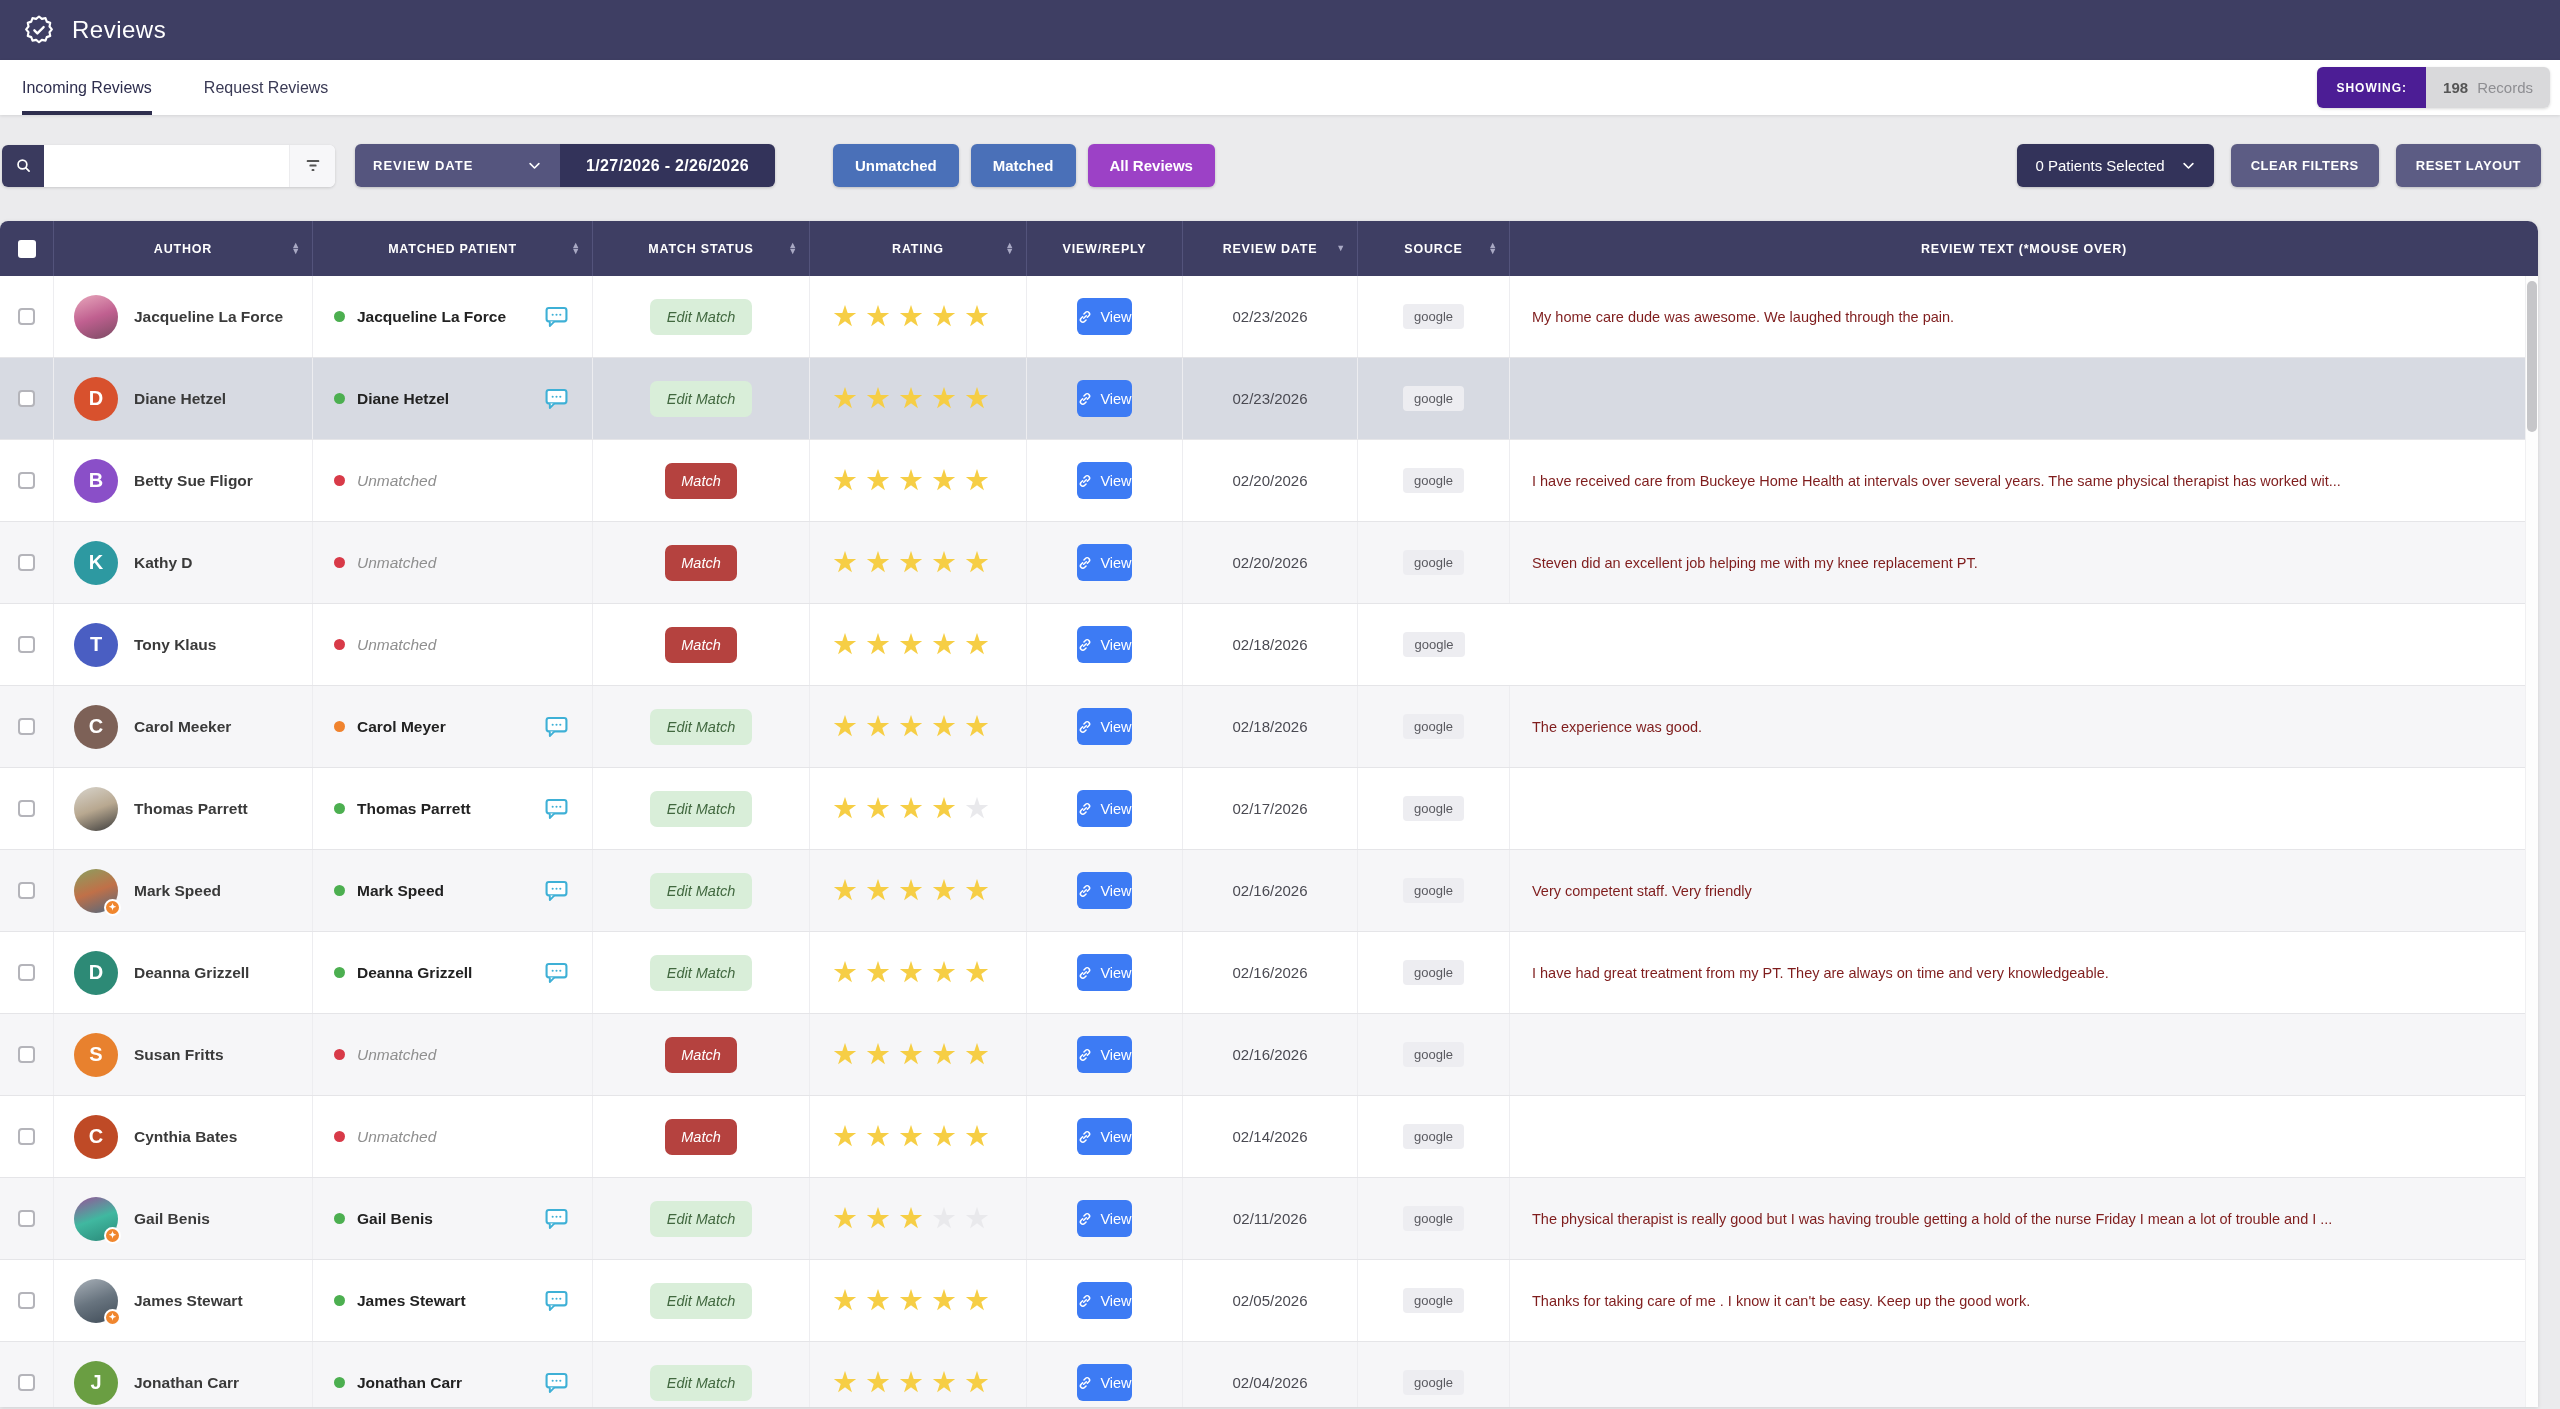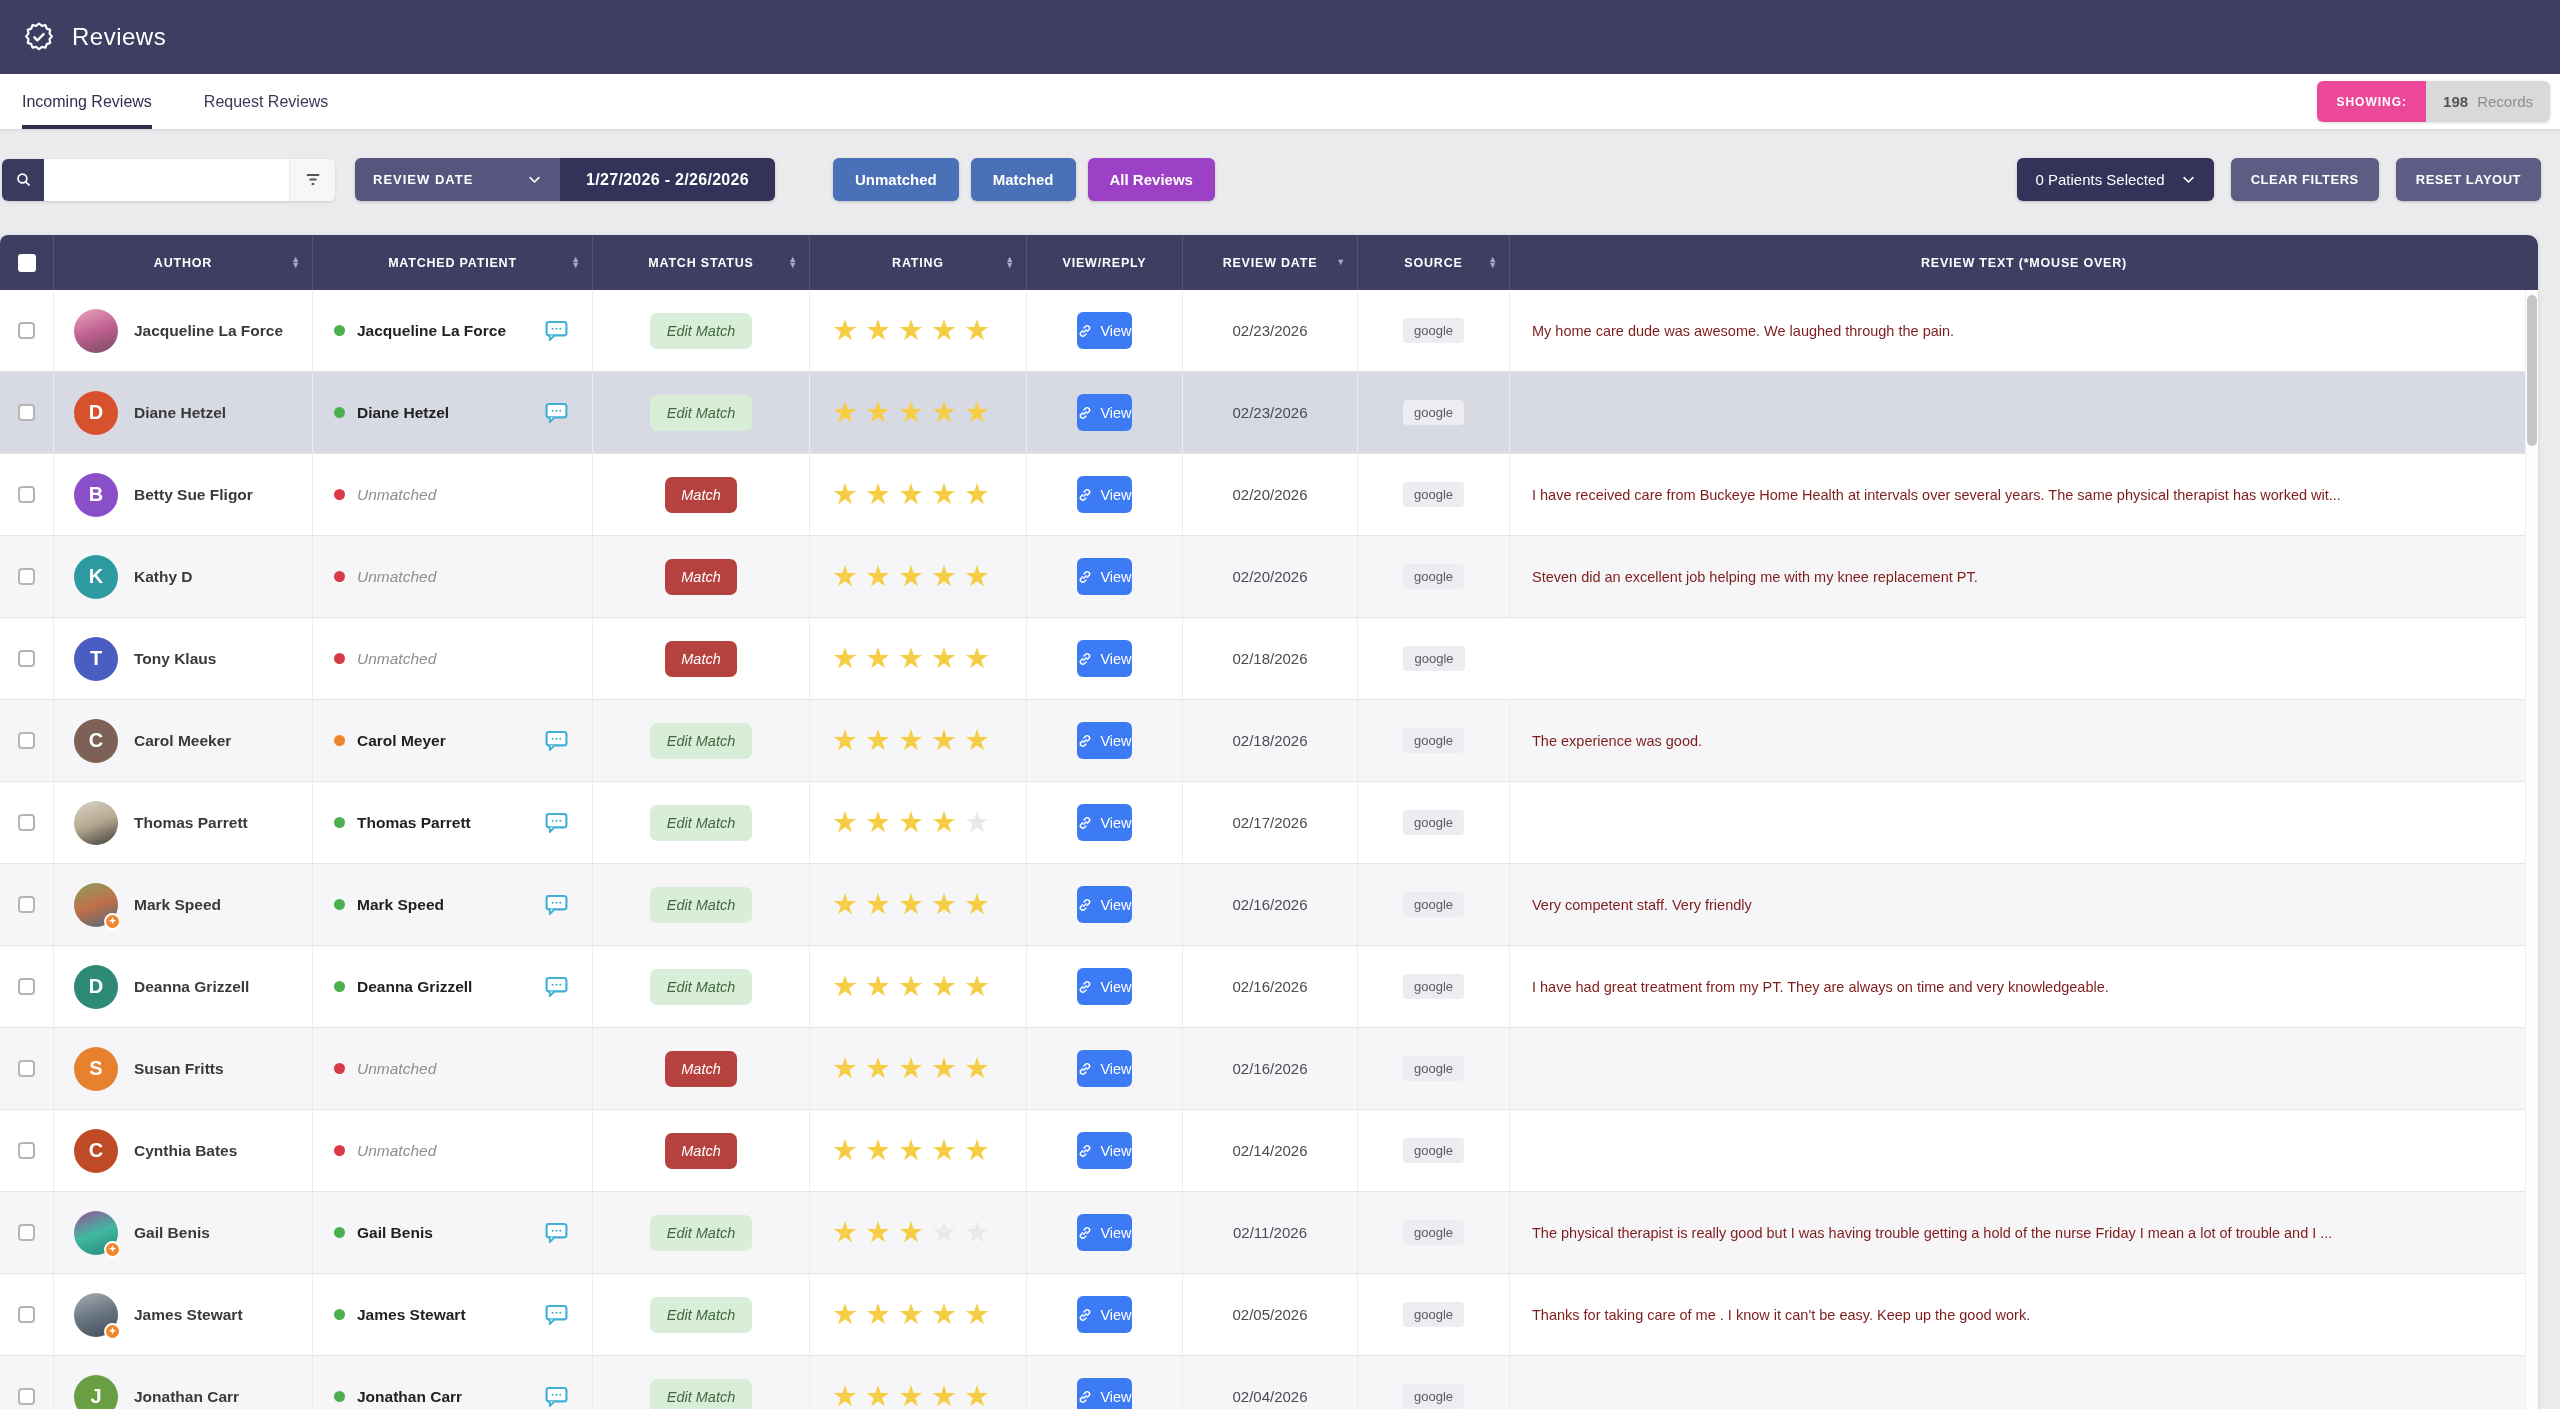--- a/index.html
+++ b/index.html
@@ -1,33 +1,33 @@
 <!DOCTYPE html>
 <html><head>
 <meta charset="utf-8">
 <style>
   * { margin:0; padding:0; box-sizing:border-box; }
   html,body { width:2560px; height:1409px; overflow:hidden; background:#ebebed;
     font-family:"Liberation Sans", sans-serif; }
 
   
-  .topbar { height:74px; background:#3e3e63; display:flex; align-items:center; padding-left:24px; }
+  .topbar { height:60px; background:#3e3e63; display:flex; align-items:center; padding-left:24px; }
   .topbar .badge-ic { width:30px; height:30px; margin-right:18px; }
   .topbar .title { color:#fff; font-size:24px; font-weight:400; letter-spacing:.5px; }
 
   
   .tabbar { height:55px; background:#fff; display:flex; align-items:stretch; padding-left:22px;
     position:relative; box-shadow:0 1px 3px rgba(0,0,0,.10); z-index:5; }
   .tab { display:flex; align-items:center; margin-right:52px; font-size:16px; color:#3a3a55;
     position:relative; cursor:pointer; }
   .tab.active { font-weight:400; color:#2e2e4e; }
   .tab.active::after { content:""; position:absolute; left:0; right:0; bottom:0; height:4px; background:#2e2e4e; }
   .showing { position:absolute; right:10px; top:7px; height:41px; display:flex; border-radius:6px;
     overflow:hidden; box-shadow:0 1px 3px rgba(0,0,0,.15); }
-  .showing .sh-label { background:#ec4899; color:#fff; font-size:12px; font-weight:700; letter-spacing:1px;
+  .showing .sh-label { background:#4c1d95; color:#fff; font-size:12px; font-weight:700; letter-spacing:1px;
     display:flex; align-items:center; padding:0 19px; }
   .showing .sh-val { background:#d9d9db; display:flex; align-items:center; gap:9px; padding:0 17px; font-size:15px; }
   .showing .sh-count { font-weight:700; color:#555; }
   .showing .sh-unit { color:#8e8e92; }
 
   
   .content { position:relative; height:1292px; background:#ebebed; }
 
   .filterbar { display:flex; align-items:center; height:43px; padding-top:0; margin:29px 0 0 0; }
   .search-group { display:flex; height:42px; border-radius:6px; overflow:hidden; margin-left:2px;

